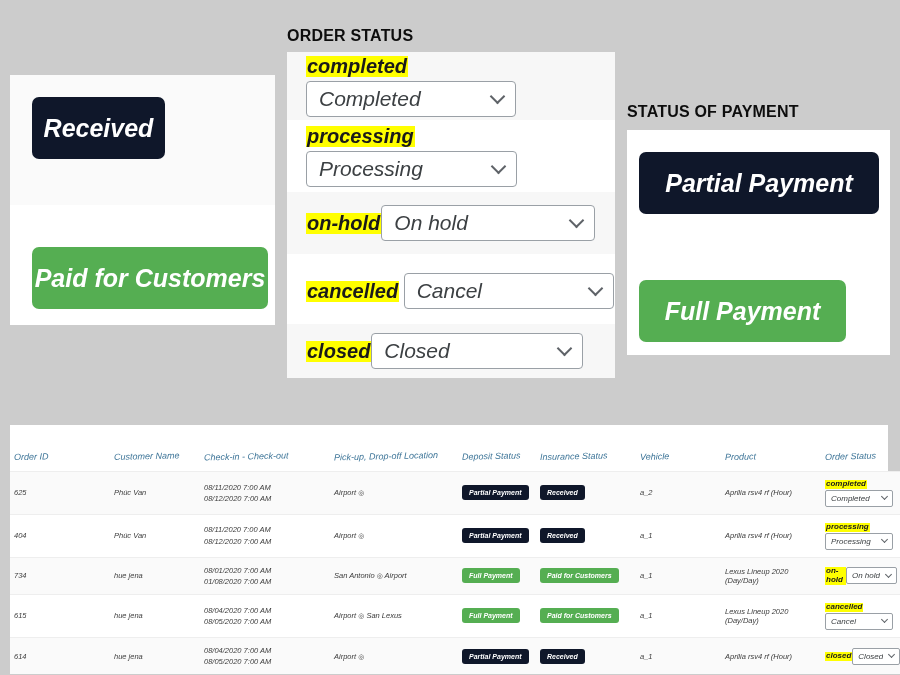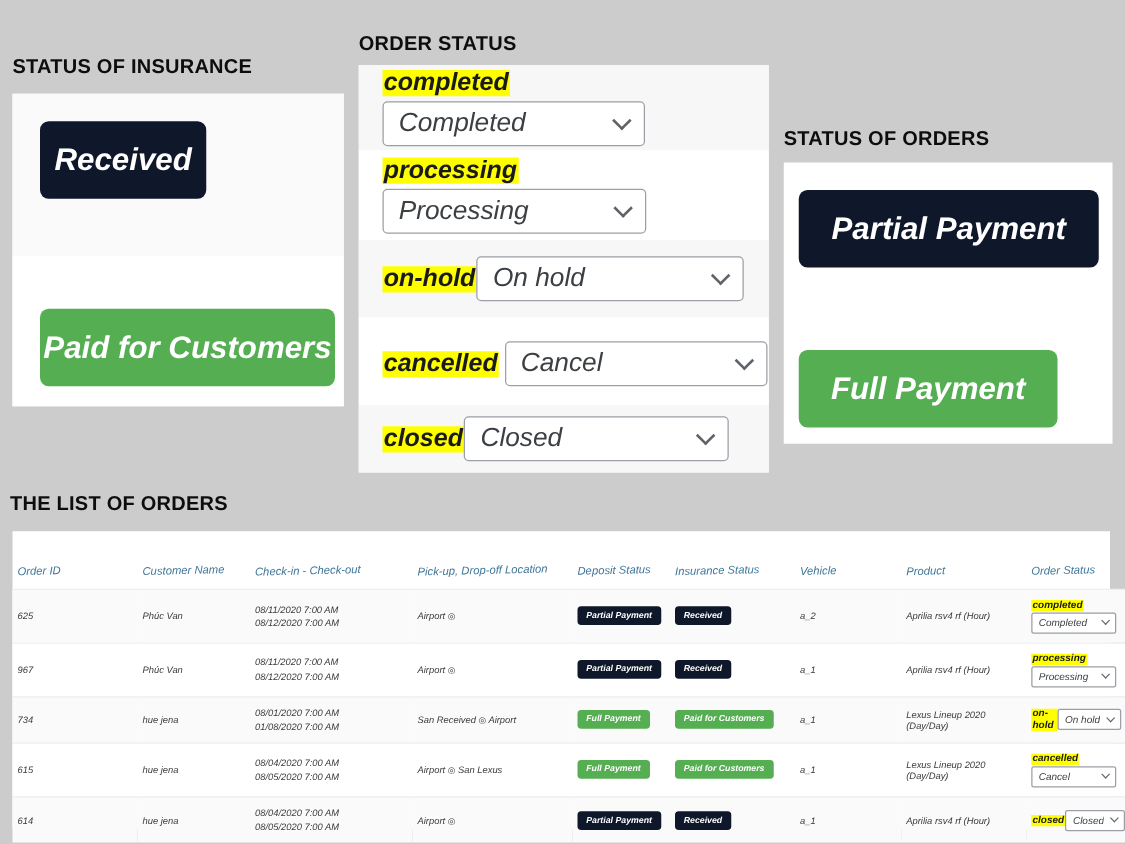--- a/index.html
+++ b/index.html
@@ -135,21 +135,20 @@
   .at { font-family: "DejaVu Sans", sans-serif; font-size: 7px; }
 
   .os-cell-stack .hl-sm { margin-bottom: 1px; }
   .os-cell-inline { display:flex; align-items:center; gap:0px; }
 </style>
 </head>
 <body>
 
 <div class="stage">
 
-  <div class="section-title" style="left:10px; top:45px;">STATUS OF INSURANCE</div>
 
   <div class="card" id="insurance-card">
     <div class="row-a"></div>
     <div class="row-b"></div>
     <div class="pill tan pill-xl" id="ins-received">Received</div>
     <div class="pill green pill-xl" id="ins-paid">Paid for Customers</div>
   </div>
 
   <div class="section-title" style="left:287px; top:27px;">ORDER STATUS</div>
 
@@ -199,28 +198,27 @@
       <div class="os-inline" style="margin-left:19px;">
         <div class="hl hl-xl">closed</div>
         <div class="sel sel-xl" style="width:212px;">
           <span class="sel-label">Closed</span>
           <span class="chev"></span>
         </div>
       </div>
     </div>
   </div>
 
-  <div class="section-title" style="left:627px; top:103px;">STATUS OF ORDERS</div>
+  <div class="section-title" style="left:627px; top:103px;">STATUS OF PAYMENT</div>
 
   <div class="card" id="payment-card">
     <div class="pill tan pill-xl" id="pay-partial">Partial Payment</div>
     <div class="pill green pill-xl" id="pay-full">Full Payment</div>
   </div>
 
-  <div class="section-title" style="left:8px; top:395px;">THE LIST OF ORDERS</div>
 
   <div class="card" id="orders-card">
     <table class="orders">
       <colgroup>
         <col style="width:100px">
           <col style="width:90px">
           <col style="width:130px">
         <col style="width:128px">
           <col style="width:78px">
           <col style="width:100px">
@@ -260,21 +258,21 @@
               <div class="hl hl-sm">completed</div>
               <div class="sel sel-sm" style="width:68px;">
                 <span class="sel-label">Completed</span>
                 <span class="chev"></span>
               </div>
             </div>
           </td>
         </tr>
 
         <tr class="r-even">
-          <td class="oid">967</td>
+          <td class="oid">404</td>
           <td>Phúc Van</td>
           <td class="dates">
             <span>08/11/2020 7:00 AM</span>
             <span>08/12/2020 7:00 AM</span>
           </td>
           <td><span>Airport</span> <span class="at">◎</span></td>
           <td><span class="pill tan pill-sm">Partial Payment</span></td>
           <td><span class="pill tan pill-sm">Received</span></td>
           <td>a_1</td>
           <td>Aprilia rsv4 rf (Hour)</td>
@@ -289,21 +287,21 @@
           </td>
         </tr>
 
         <tr class="r-odd">
           <td class="oid">734</td>
           <td>hue jena</td>
           <td class="dates">
             <span>08/01/2020 7:00 AM</span>
             <span>01/08/2020 7:00 AM</span>
           </td>
-          <td><span>San Received</span> <span class="at">◎</span> <span>Airport</span></td>
+          <td><span>San Antonio</span> <span class="at">◎</span> <span>Airport</span></td>
           <td><span class="pill green pill-sm">Full Payment</span></td>
           <td><span class="pill green pill-sm">Paid for Customers</span></td>
           <td>a_1</td>
           <td>Lexus Lineup 2020 (Day/Day)</td>
           <td>
             <div class="os-cell-inline">
               <div class="hl hl-sm">on-hold</div>
               <div class="sel sel-sm" style="width:62px;">
                 <span class="sel-label">On hold</span>
                 <span class="chev"></span>

